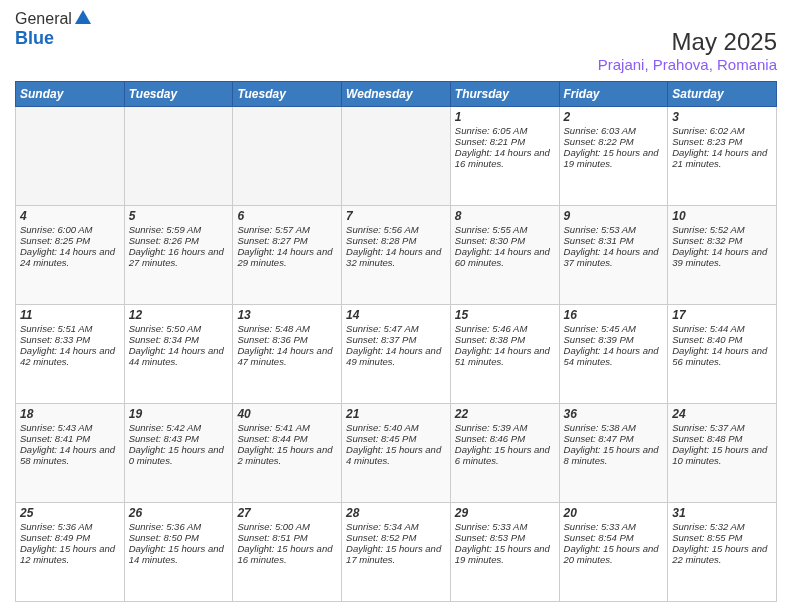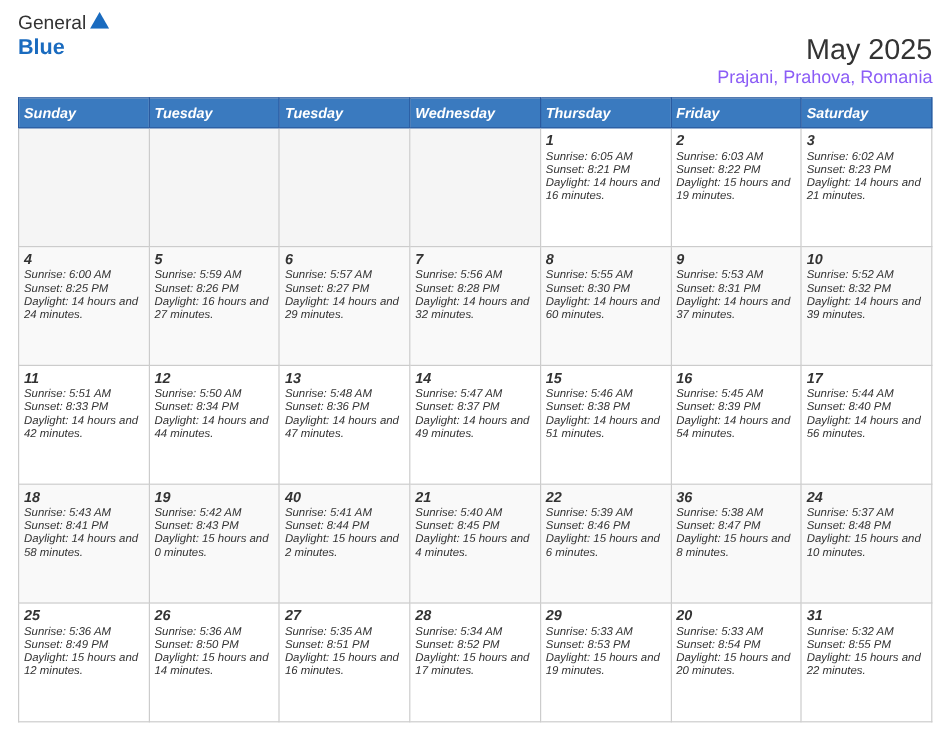--- a/index.html
+++ b/index.html
@@ -285,21 +285,21 @@
             <div>Daylight: 15 hours and 12 minutes.</div>
           </td>
           <td>
             <span class="day-num">26</span>
             <div>Sunrise: 5:36 AM</div>
             <div>Sunset: 8:50 PM</div>
             <div>Daylight: 15 hours and 14 minutes.</div>
           </td>
           <td>
             <span class="day-num">27</span>
-            <div>Sunrise: 5:35 AM</div>
+            <div>Sunrise: 5:00 AM</div>
             <div>Sunset: 8:51 PM</div>
             <div>Daylight: 15 hours and 16 minutes.</div>
           </td>
           <td>
             <span class="day-num">28</span>
             <div>Sunrise: 5:34 AM</div>
             <div>Sunset: 8:52 PM</div>
             <div>Daylight: 15 hours and 17 minutes.</div>
           </td>
           <td>

